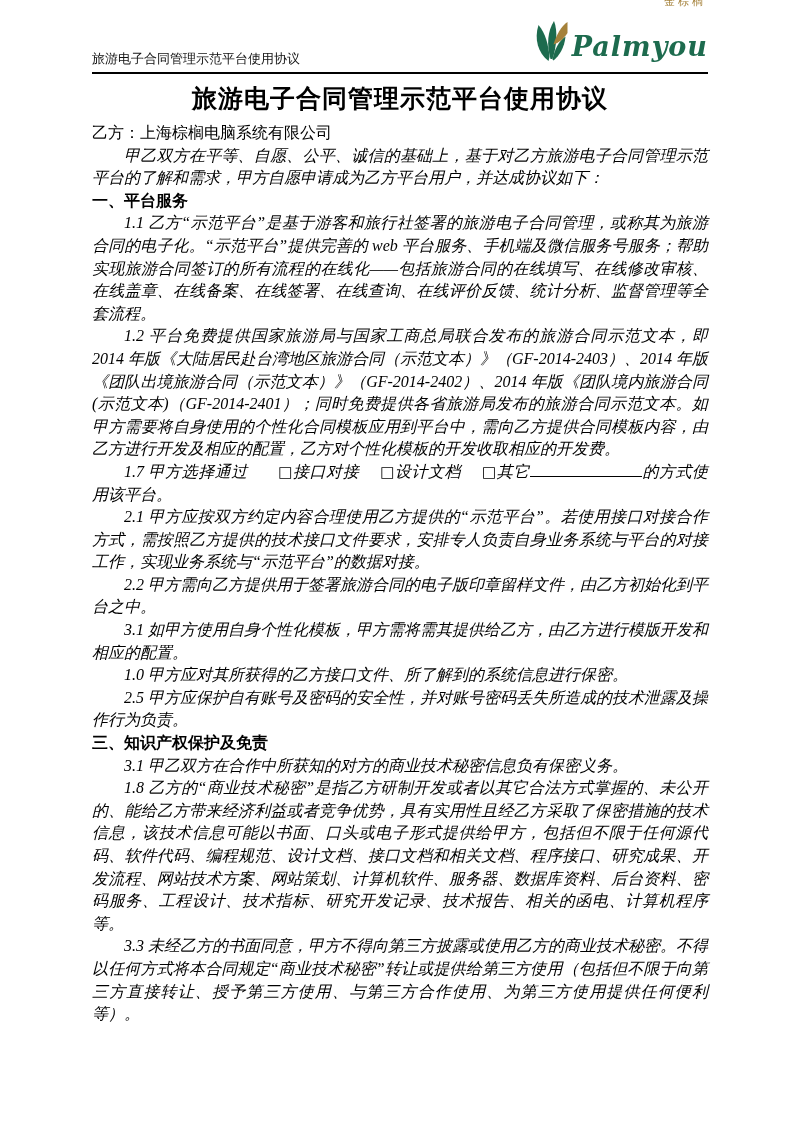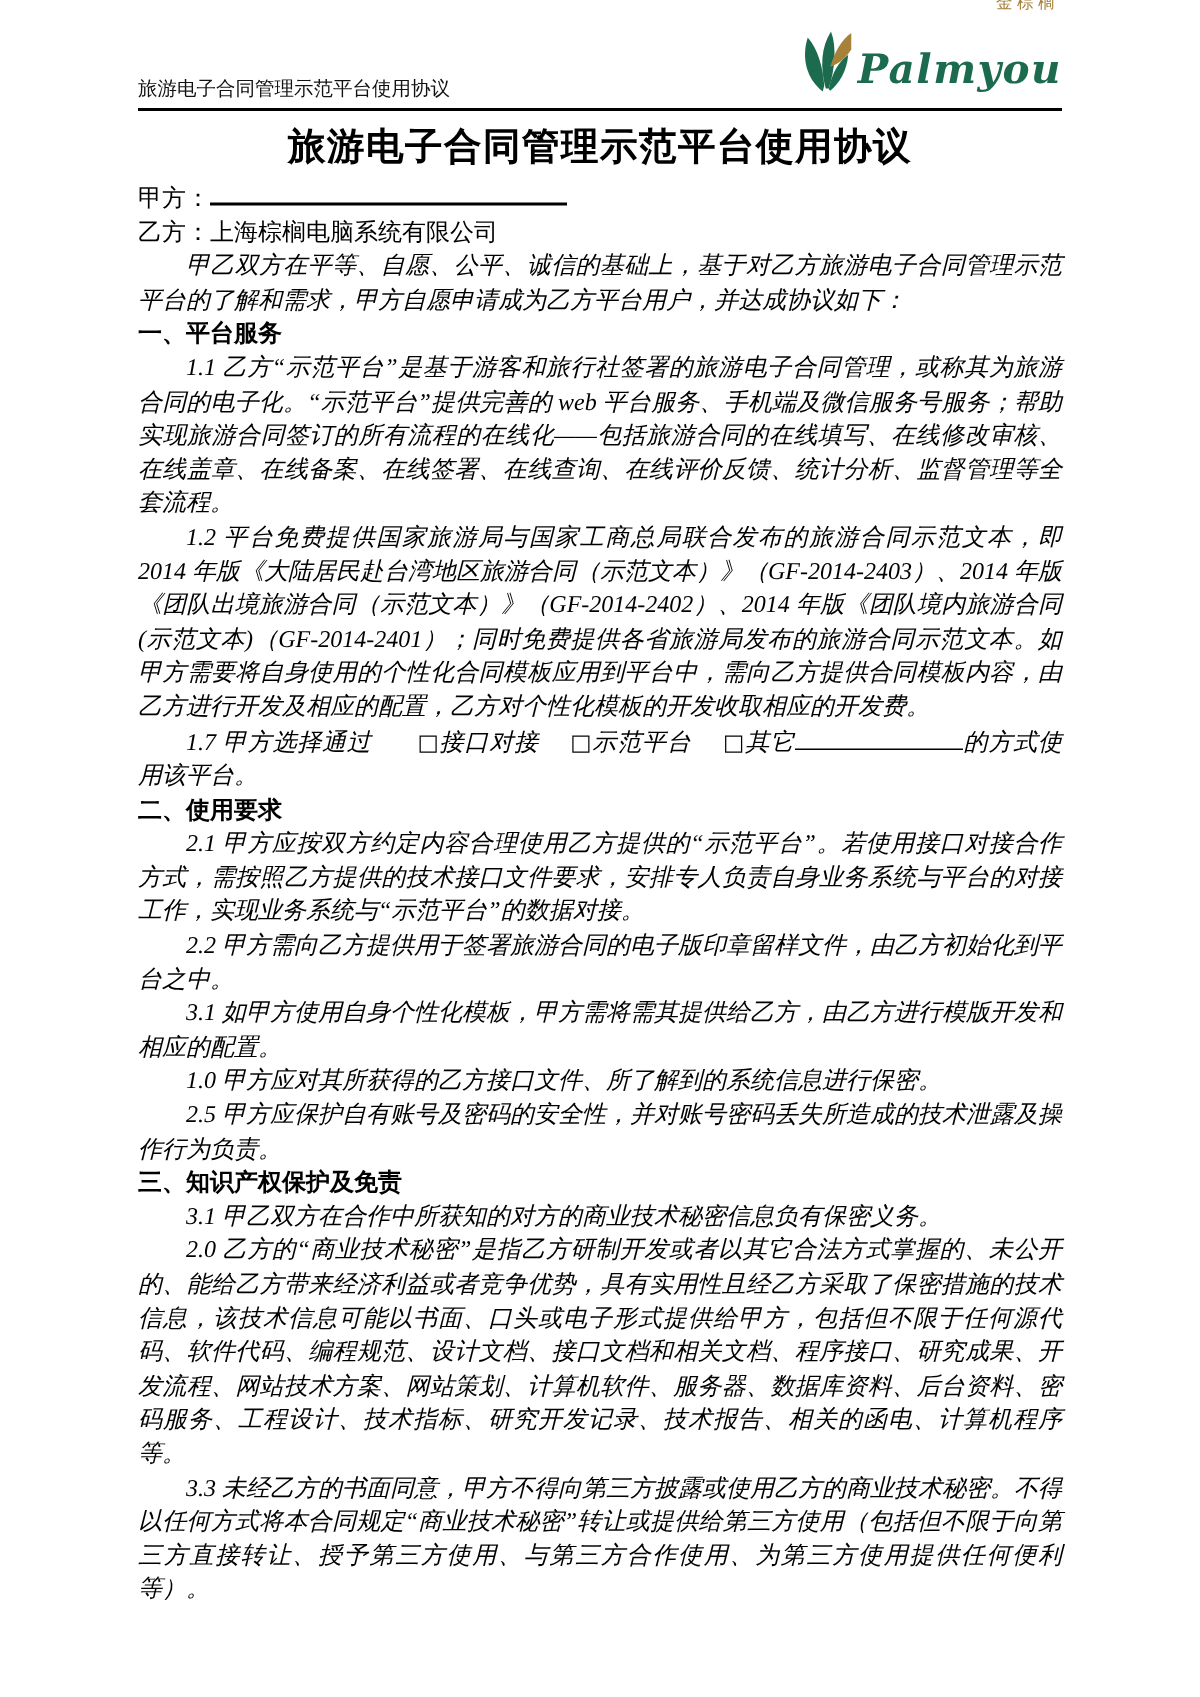--- a/index.html
+++ b/index.html
@@ -54,31 +54,29 @@
         <div class="brand-script">Palmyou</div>
       </div>
     </div>
     <div class="running-title">旅游电子合同管理示范平台使用协议</div>
     <hr class="header-rule">
   </div>
 
   <h1 class="doc-title">旅游电子合同管理示范平台使用协议</h1>
 
   <main class="doc-body">
-      <p class="party"><span>甲方：</span><span class="party-blank"></span></p>
       <p class="party"><span>乙方：</span><span>上海棕榈电脑系统有限公司</span></p>
       <p class="para">甲乙双方在平等、自愿、公平、诚信的基础上，基于对乙方旅游电子合同管理示范平台的了解和需求，甲方自愿申请成为乙方平台用户，并达成协议如下：</p>
       <p class="heading">一、平台服务</p>
       <p class="para">1.1 乙方“示范平台”是基于游客和旅行社签署的旅游电子合同管理，或称其为旅游合同的电子化。“示范平台”提供完善的 web 平台服务、手机端及微信服务号服务；帮助实现旅游合同签订的所有流程的在线化——包括旅游合同的在线填写、在线修改审核、在线盖章、在线备案、在线签署、在线查询、在线评价反馈、统计分析、监督管理等全套流程。</p>
       <p class="para">1.2 平台免费提供国家旅游局与国家工商总局联合发布的旅游合同示范文本，即 2014 年版《大陆居民赴台湾地区旅游合同（示范文本）》（GF-2014-2403）、2014 年版《团队出境旅游合同（示范文本）》（GF-2014-2402）、2014 年版《团队境内旅游合同(示范文本)（GF-2014-2401）；同时免费提供各省旅游局发布的旅游合同示范文本。如甲方需要将自身使用的个性化合同模板应用到平台中，需向乙方提供合同模板内容，由乙方进行开发及相应的配置，乙方对个性化模板的开发收取相应的开发费。</p>
-      <p class="para"><span>1.7 甲方选择通过</span><span class="cb-space"></span><span class="cb-opt"><span class="cb-box">□</span><span>接口对接</span></span><span class="cb-opt"><span class="cb-box">□</span><span>示范平台</span></span><span class="cb-opt last"><span class="cb-box">□</span><span>其它</span></span><span class="other-blank"></span><span>的方式使用该平台。</span></p>
-      <p class="heading">二、使用要求</p>
+      <p class="para"><span>1.7 甲方选择通过</span><span class="cb-space"></span><span class="cb-opt"><span class="cb-box">□</span><span>接口对接</span></span><span class="cb-opt"><span class="cb-box">□</span><span>设计文档</span></span><span class="cb-opt last"><span class="cb-box">□</span><span>其它</span></span><span class="other-blank"></span><span>的方式使用该平台。</span></p>
       <p class="para">2.1 甲方应按双方约定内容合理使用乙方提供的“示范平台”。若使用接口对接合作方式，需按照乙方提供的技术接口文件要求，安排专人负责自身业务系统与平台的对接工作，实现业务系统与“示范平台”的数据对接。</p>
       <p class="para">2.2 甲方需向乙方提供用于签署旅游合同的电子版印章留样文件，由乙方初始化到平台之中。</p>
       <p class="para">3.1 如甲方使用自身个性化模板，甲方需将需其提供给乙方，由乙方进行模版开发和相应的配置。</p>
       <p class="para">1.0 甲方应对其所获得的乙方接口文件、所了解到的系统信息进行保密。</p>
       <p class="para">2.5 甲方应保护自有账号及密码的安全性，并对账号密码丢失所造成的技术泄露及操作行为负责。</p>
       <p class="heading">三、知识产权保护及免责</p>
       <p class="para">3.1 甲乙双方在合作中所获知的对方的商业技术秘密信息负有保密义务。</p>
-      <p class="para">2.0 乙方的“商业技术秘密”是指乙方研制开发或者以其它合法方式掌握的、未公开的、能给乙方带来经济利益或者竞争优势，具有实用性且经乙方采取了保密措施的技术信息，该技术信息可能以书面、口头或电子形式提供给甲方，包括但不限于任何源代码、软件代码、编程规范、设计文档、接口文档和相关文档、程序接口、研究成果、开发流程、网站技术方案、网站策划、计算机软件、服务器、数据库资料、后台资料、密码服务、工程设计、技术指标、研究开发记录、技术报告、相关的函电、计算机程序等。</p>
+      <p class="para">1.8 乙方的“商业技术秘密”是指乙方研制开发或者以其它合法方式掌握的、未公开的、能给乙方带来经济利益或者竞争优势，具有实用性且经乙方采取了保密措施的技术信息，该技术信息可能以书面、口头或电子形式提供给甲方，包括但不限于任何源代码、软件代码、编程规范、设计文档、接口文档和相关文档、程序接口、研究成果、开发流程、网站技术方案、网站策划、计算机软件、服务器、数据库资料、后台资料、密码服务、工程设计、技术指标、研究开发记录、技术报告、相关的函电、计算机程序等。</p>
       <p class="para">3.3 未经乙方的书面同意，甲方不得向第三方披露或使用乙方的商业技术秘密。不得以任何方式将本合同规定“商业技术秘密”转让或提供给第三方使用（包括但不限于向第三方直接转让、授予第三方使用、与第三方合作使用、为第三方使用提供任何便利等）。</p>
     </main>
 </div>
 
 </body></html>

